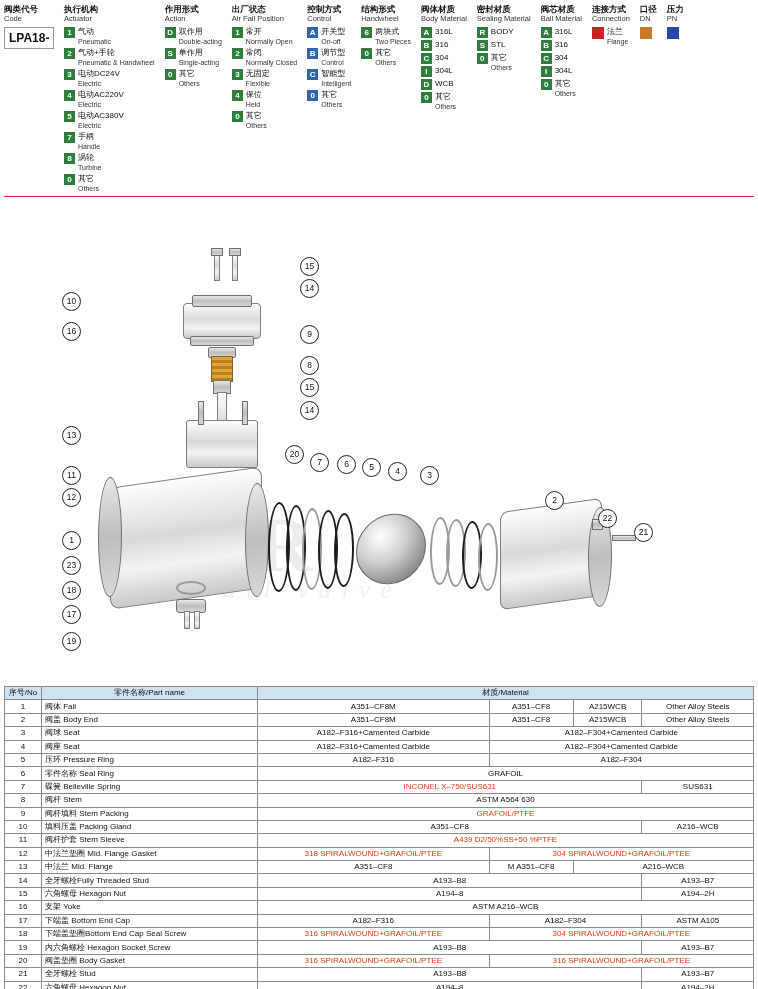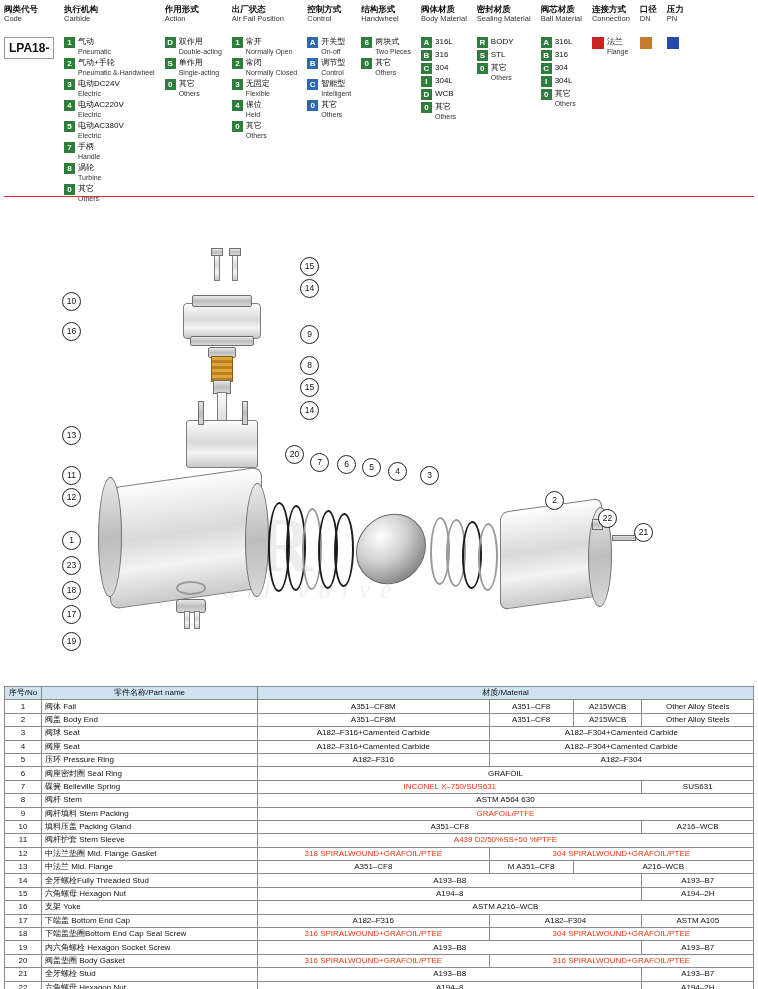--- a/index.html
+++ b/index.html
@@ -12,21 +12,21 @@
     position:relative;
     overflow:hidden;
   }
   
   .legend{
     position:absolute;left:4px;top:4px;width:750px;
   }
   .legend-row{display:flex;align-items:flex-start;}
   .legend-col{margin-right:10px;}
   .legend-col.c0{width:50px;}
-  .legend-head{font-size:8.5px;line-height:10px;font-weight:bold;color:#111;margin-bottom:13px;}
+  .legend-head{font-size:8.5px;line-height:10px;font-weight:bold;color:#111;margin-bottom:3px;}
   .legend-head .en{font-weight:normal;font-size:7.5px;color:#333;display:block;}
   .code-box{
     display:inline-block;width:11px;height:11px;line-height:11px;text-align:center;
     color:#fff;font-size:8px;font-weight:bold;vertical-align:top;margin-right:3px;
   }
   .opt{display:flex;align-items:flex-start;margin-bottom:2px;}
   .opt-txt{font-size:8px;line-height:9.5px;}
   .opt-txt .en{display:block;font-size:7px;color:#333;}
   .lpa{
     border:1px solid #999;padding:3px 4px;font-size:12px;font-weight:bold;background:#fff;display:inline-block;
@@ -67,21 +67,21 @@
   .w-no{width:32px;}
   .w-name{width:210px;}
 </style>
 </head>
 <body>
 
 <div class="legend">
   <div class="legend-row" id="legend-row">
       <div class="legend-col c0"><div class="legend-head">阀类代号<span class="en">Code</span></div><div class="lpa">LPA18-</div></div>
       <div class="legend-col">
-        <div class="legend-head">执行机构<span class="en">Carbide</span></div>
+        <div class="legend-head">执行机构<span class="en">Actuator</span></div>
         <div class="opt">
           <span class="code-box" style="background:#2f7d3a">1</span>
           <span class="opt-txt">气动<span class="en">Pneumatic</span></span>
         </div>
         <div class="opt">
           <span class="code-box" style="background:#2f7d3a">2</span>
           <span class="opt-txt">气动+手轮<span class="en">Pneumatic &amp; Handwheel</span></span>
         </div>
         <div class="opt">
           <span class="code-box" style="background:#2f7d3a">3</span>
@@ -387,21 +387,21 @@
         <td class="c" colspan="3">A182–F304+Camented Carbide</td>
       </tr>
       <tr>
         <td class="c w-no">5</td>
         <td class="name w-name">压环 Pressure Ring</td>
         <td class="c" colspan="2">A182–F316</td>
         <td class="c" colspan="3">A182–F304</td>
       </tr>
       <tr>
         <td class="c w-no">6</td>
-        <td class="name w-name">阀座密封圈 Seal Ring</td>
+        <td class="name w-name">零件名称 Seal Ring</td>
         <td class="c" colspan="5">GRAFOIL</td>
       </tr>
       <tr>
         <td class="c w-no">7</td>
         <td class="name w-name">碟簧 Belleville Spring</td>
         <td class="c red" colspan="4">INCONEL X–750/SUS631</td>
         <td class="c" colspan="1">SUS631</td>
       </tr>
       <tr>
         <td class="c w-no">8</td>

